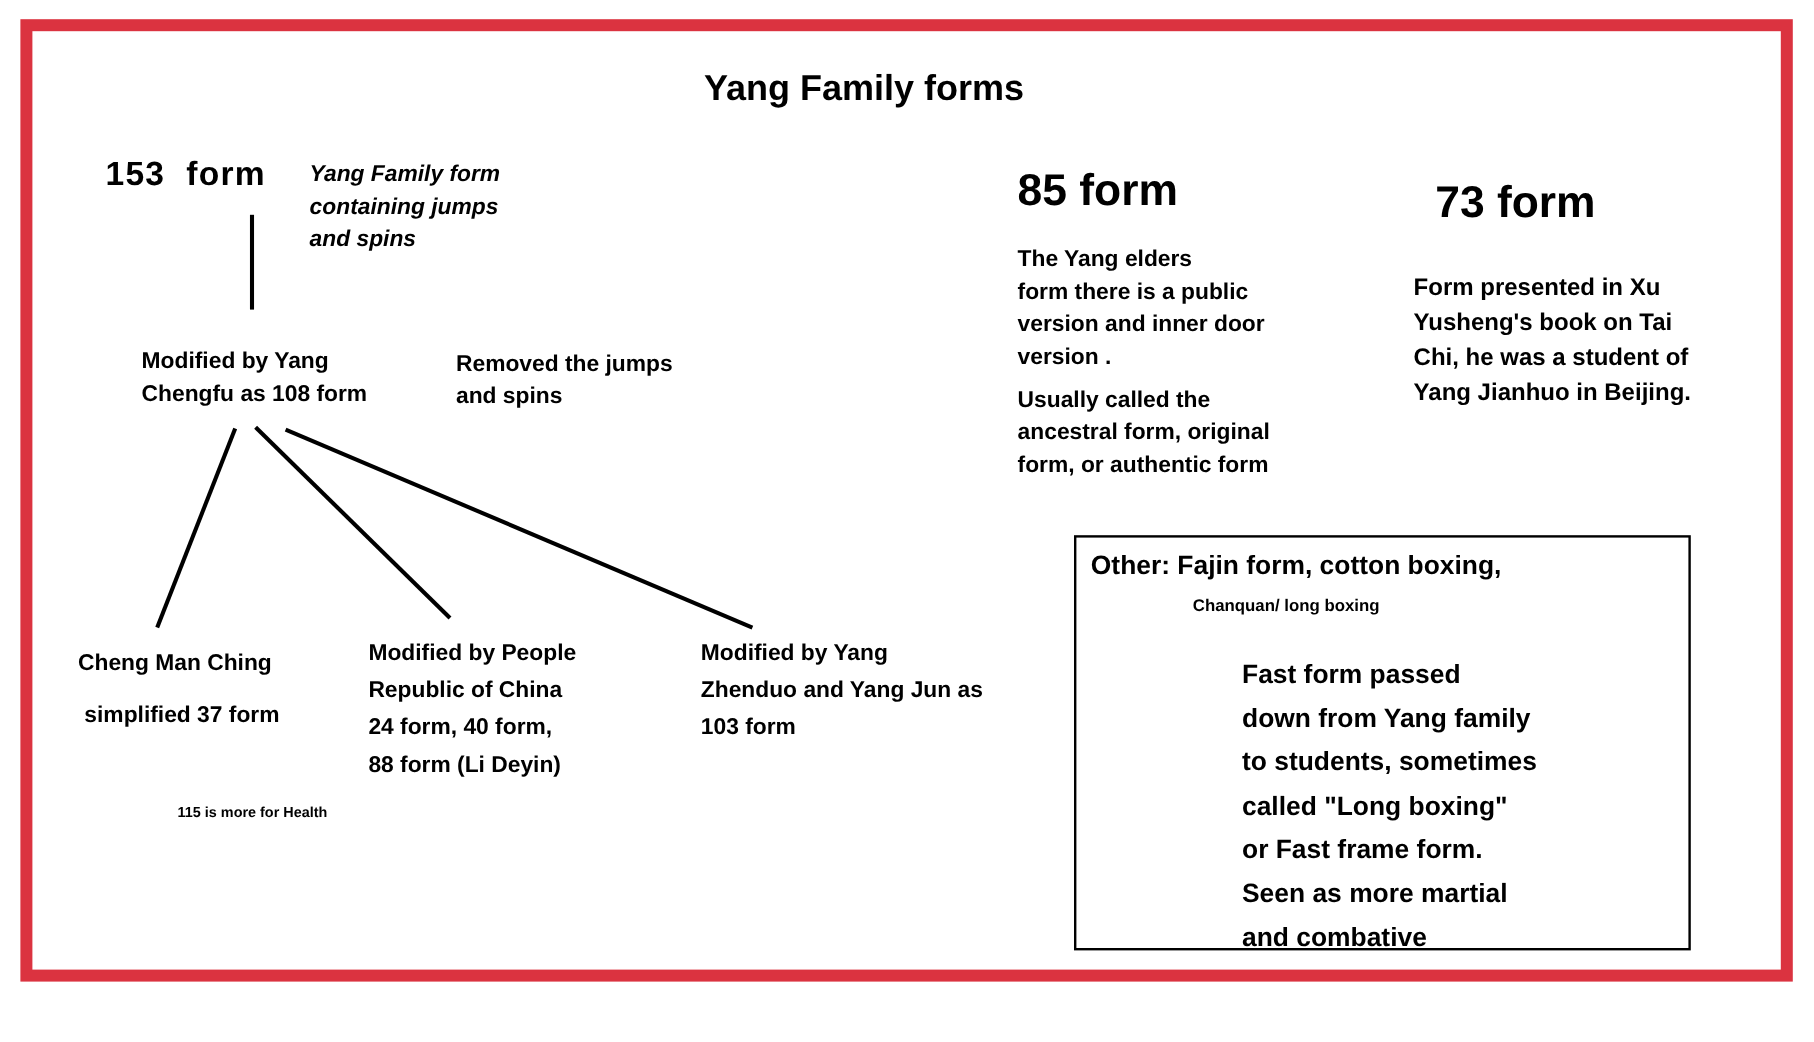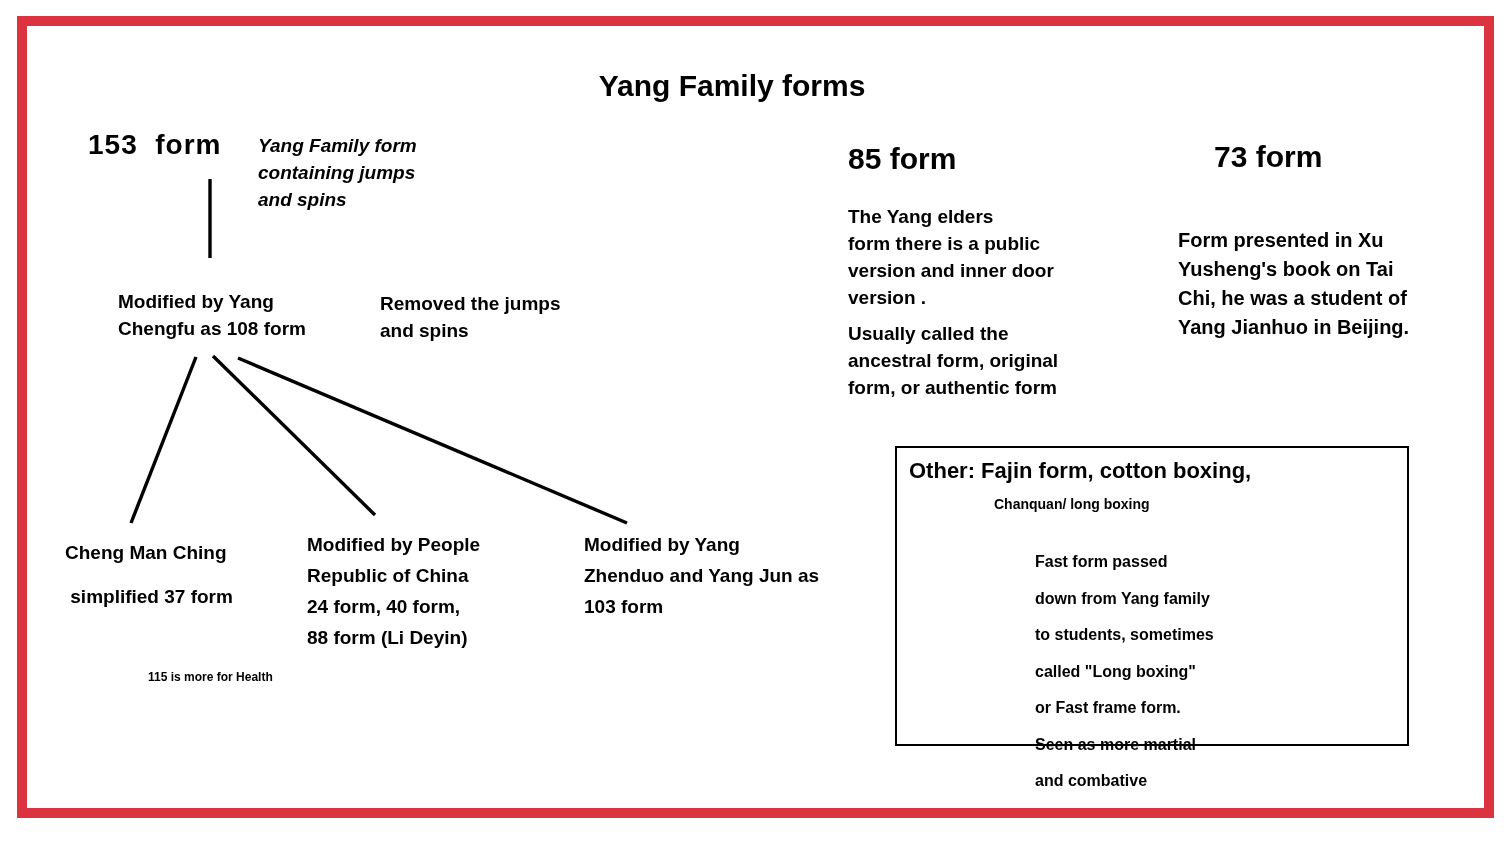--- a/index.html
+++ b/index.html
@@ -40,38 +40,38 @@
     position: absolute;
     white-space: pre-wrap;
     font-size: 19px;
     line-height: 27px;
   }
   .title {
     position: absolute;
     left: 420px;
     top: 56px;
     width: 600px;
-    margin: 12px;
+    margin: 0;
     text-align: center;
     font-size: 30px;
     line-height: 36px;
     white-space: pre-wrap;
   }
   .h-big { font-size: 28px; line-height: 34px; letter-spacing: 1px; }
-  .h-form { font-size: 30px; line-height: 35px; }
+  .h-form { font-size: 37px; line-height: 35px; }
   .lh31 { line-height: 31px; }
   .lh33 { line-height: 44px; margin-left: 32px; }
   .s20 { font-size: 12px; }
   .p73 { font-size: 20px; line-height: 29px; }
   .other-box {
     position: absolute;
     left: 895px;
     top: 446px;
     width: 514px;
-    height: 300px;
+    height: 346px;
     border: 2px solid #000000;
     box-sizing: border-box;
   }
   .box-h1 {
     position: absolute;
     left: 12px;
     top: 9px;
     font-size: 22px;
     line-height: 28px;
     white-space: pre-wrap;
@@ -81,21 +81,21 @@
     left: 97px;
     top: 43px;
     font-size: 14px;
     line-height: 27px;
     white-space: pre-wrap;
   }
   .box-body {
     position: absolute;
     left: 138px;
     top: 96px;
-    font-size: 16px;
+    font-size: 22px;
     line-height: 36.5px;
     white-space: pre-wrap;
   }
 </style>
 </head>
 <body>
 
 <div class="canvas">
 
   <div class="frame"></div>
@@ -133,21 +133,21 @@
 
   <div class="t h-form" style="left:848px; top:141px;">85 form</div>
   <div class="t" style="left:848px; top:320px;">Usually called the
 ancestral form, original
 form, or authentic form</div>
   <div class="t" style="left:848px; top:203px;">The Yang elders
 form there is a public
 version and inner door
 version .</div>
 
-  <div class="t h-form" style="left:1196px; top:139px;margin-left:18px;">73 form</div>
+  <div class="t h-form" style="left:1196px; top:151px;">73 form</div>
   <div class="t p73" style="left:1178px; top:226px;">Form presented in Xu
 Yusheng's book on Tai
 Chi, he was a student of
 Yang Jianhuo in Beijing.</div>
 
   <div class="other-box">
     <div class="box-h1">Other: Fajin form, cotton boxing,</div>
     <div class="box-h2">Chanquan/ long boxing</div>
     <div class="box-body">Fast form passed
 down from Yang family

